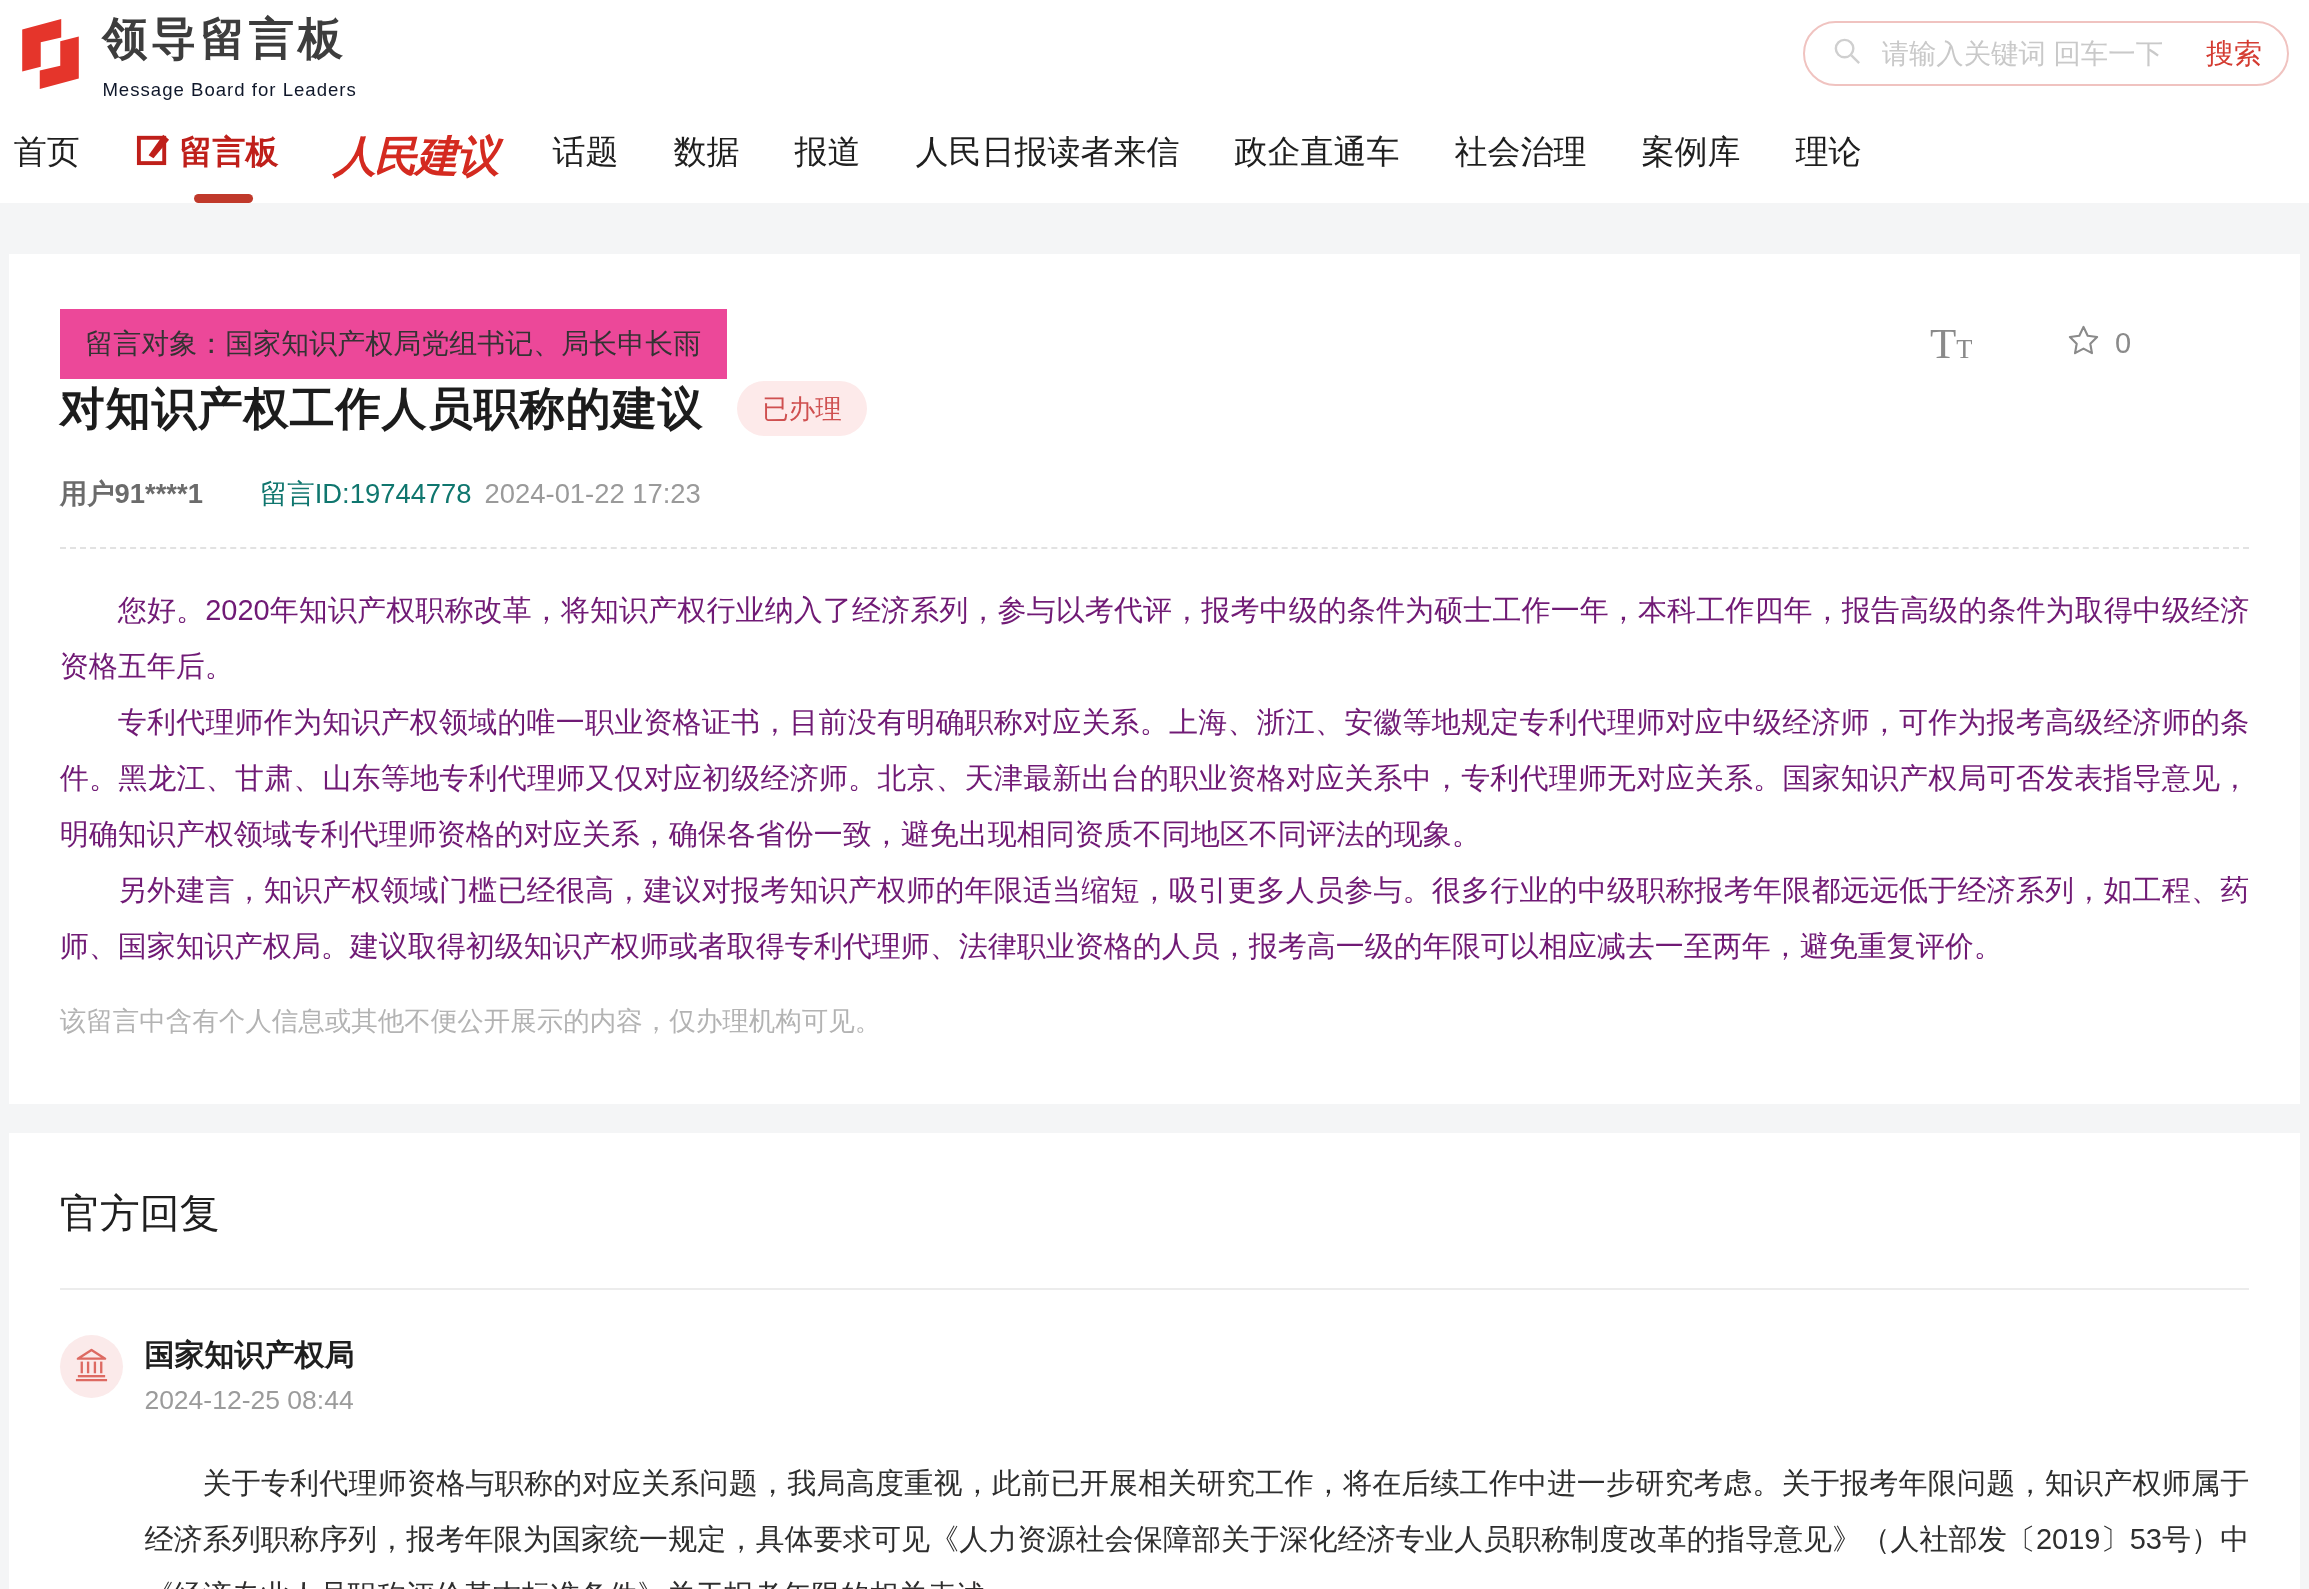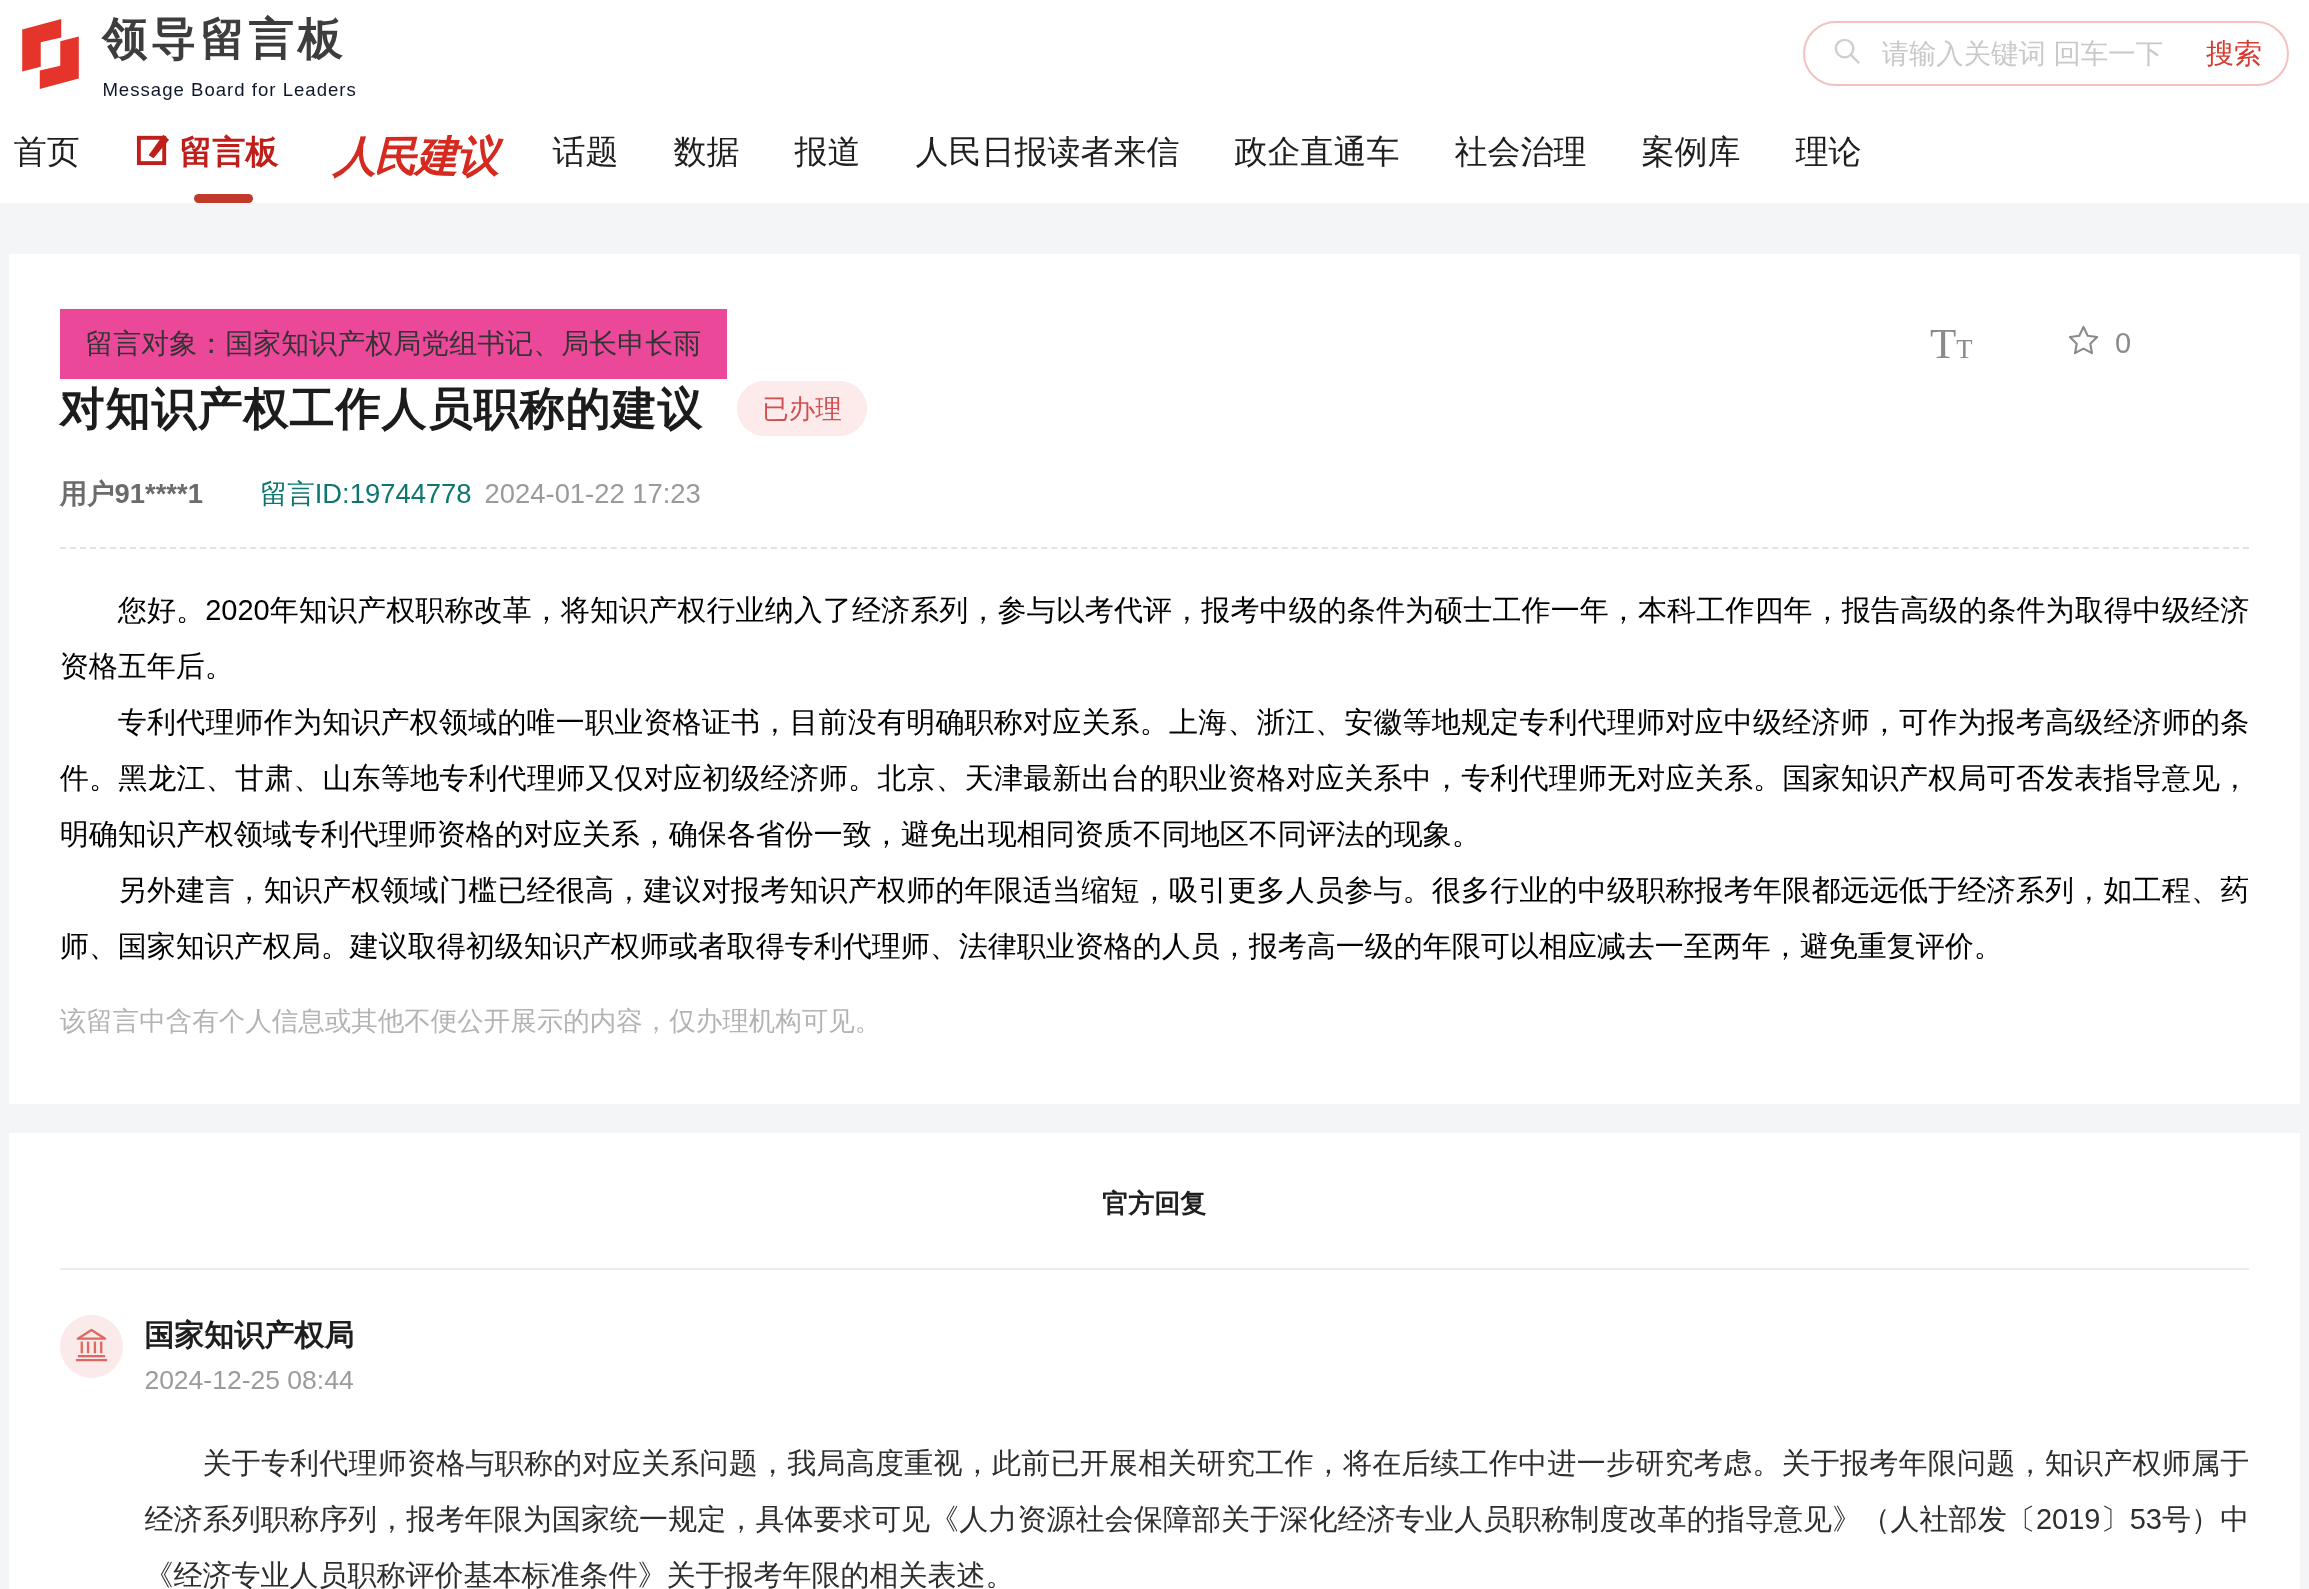--- a/index.html
+++ b/index.html
@@ -59,26 +59,26 @@
 
   
   .meta-row { display:flex; align-items:center; margin-top:37px; padding-bottom:35px;
     border-bottom:2px dashed #e2e2e2; font-size:27.4px; }
   .meta-user { font-weight:700; color:#6b6b6b; margin-right:57px; }
   .meta-id { color:#0f766e; margin-right:13px; }
   .meta-time { color:#9a9a9a; }
 
   
   .msg-body { margin-top:33px; }
-  .msg-body p { font-size:29px; line-height:56px; color:#000000;
+  .msg-body p { font-size:29px; line-height:56px; color:#701a75;
     text-indent:2em; text-align:justify; }
   .privacy-note { margin-top:29px; font-size:26.5px; color:#b3b3b3; }
 
   
-  .reply-title { font-size:26px; font-weight:700; color:#1f1f1f;text-align:center; }
+  .reply-title { font-size:40px; font-weight:400; color:#1f1f1f; }
   .reply-divider { border:none; border-top:2px solid #ececec; margin-top:47px; }
   .reply-item { margin-top:45px; display:flex; align-items:flex-start; }
   .agency-avatar { flex:0 0 auto; width:63px; height:63px; border-radius:50%;
     background:#fbeaea; display:flex; align-items:center; justify-content:center; }
   .reply-content { margin-left:21.6px; flex:1 1 auto; }
   .agency-name { font-size:30px; font-weight:800; color:#1e1e1e; }
   .reply-time { font-size:26.5px; color:#9b9b9b; margin-top:9.8px; }
   .reply-body { margin-top:39px; font-size:29px; line-height:56px; color:#2e2e2e;
     text-indent:2em; text-align:justify; }
 </style>

